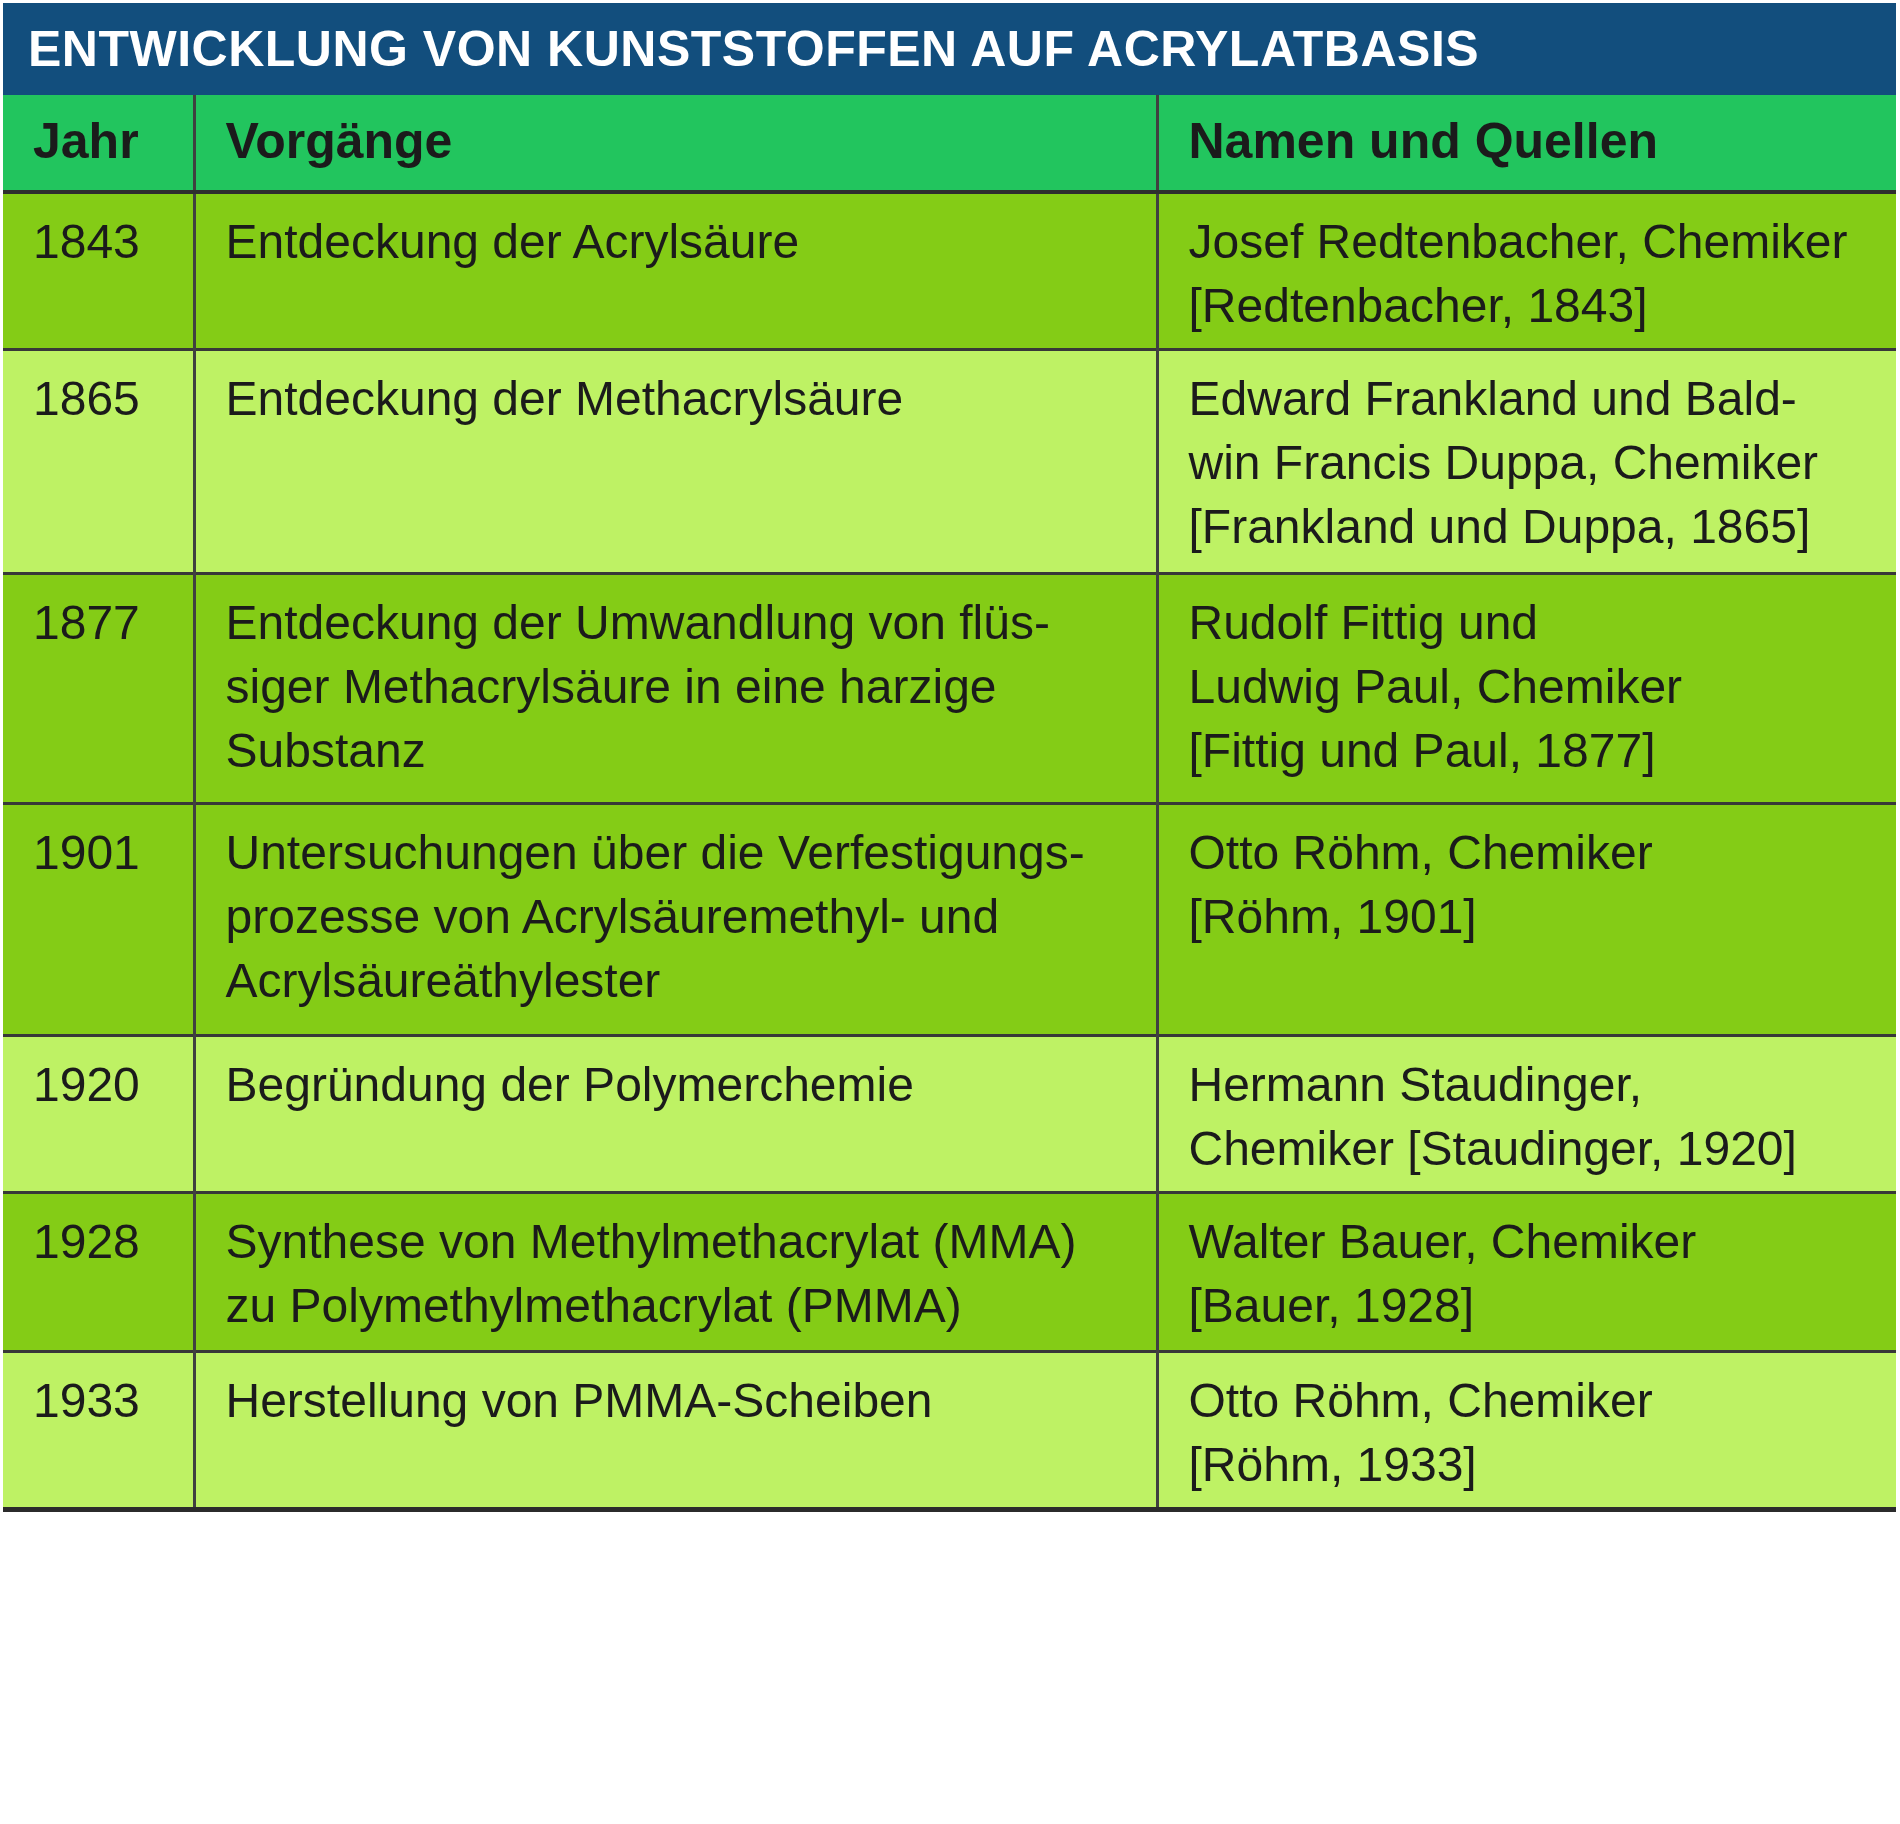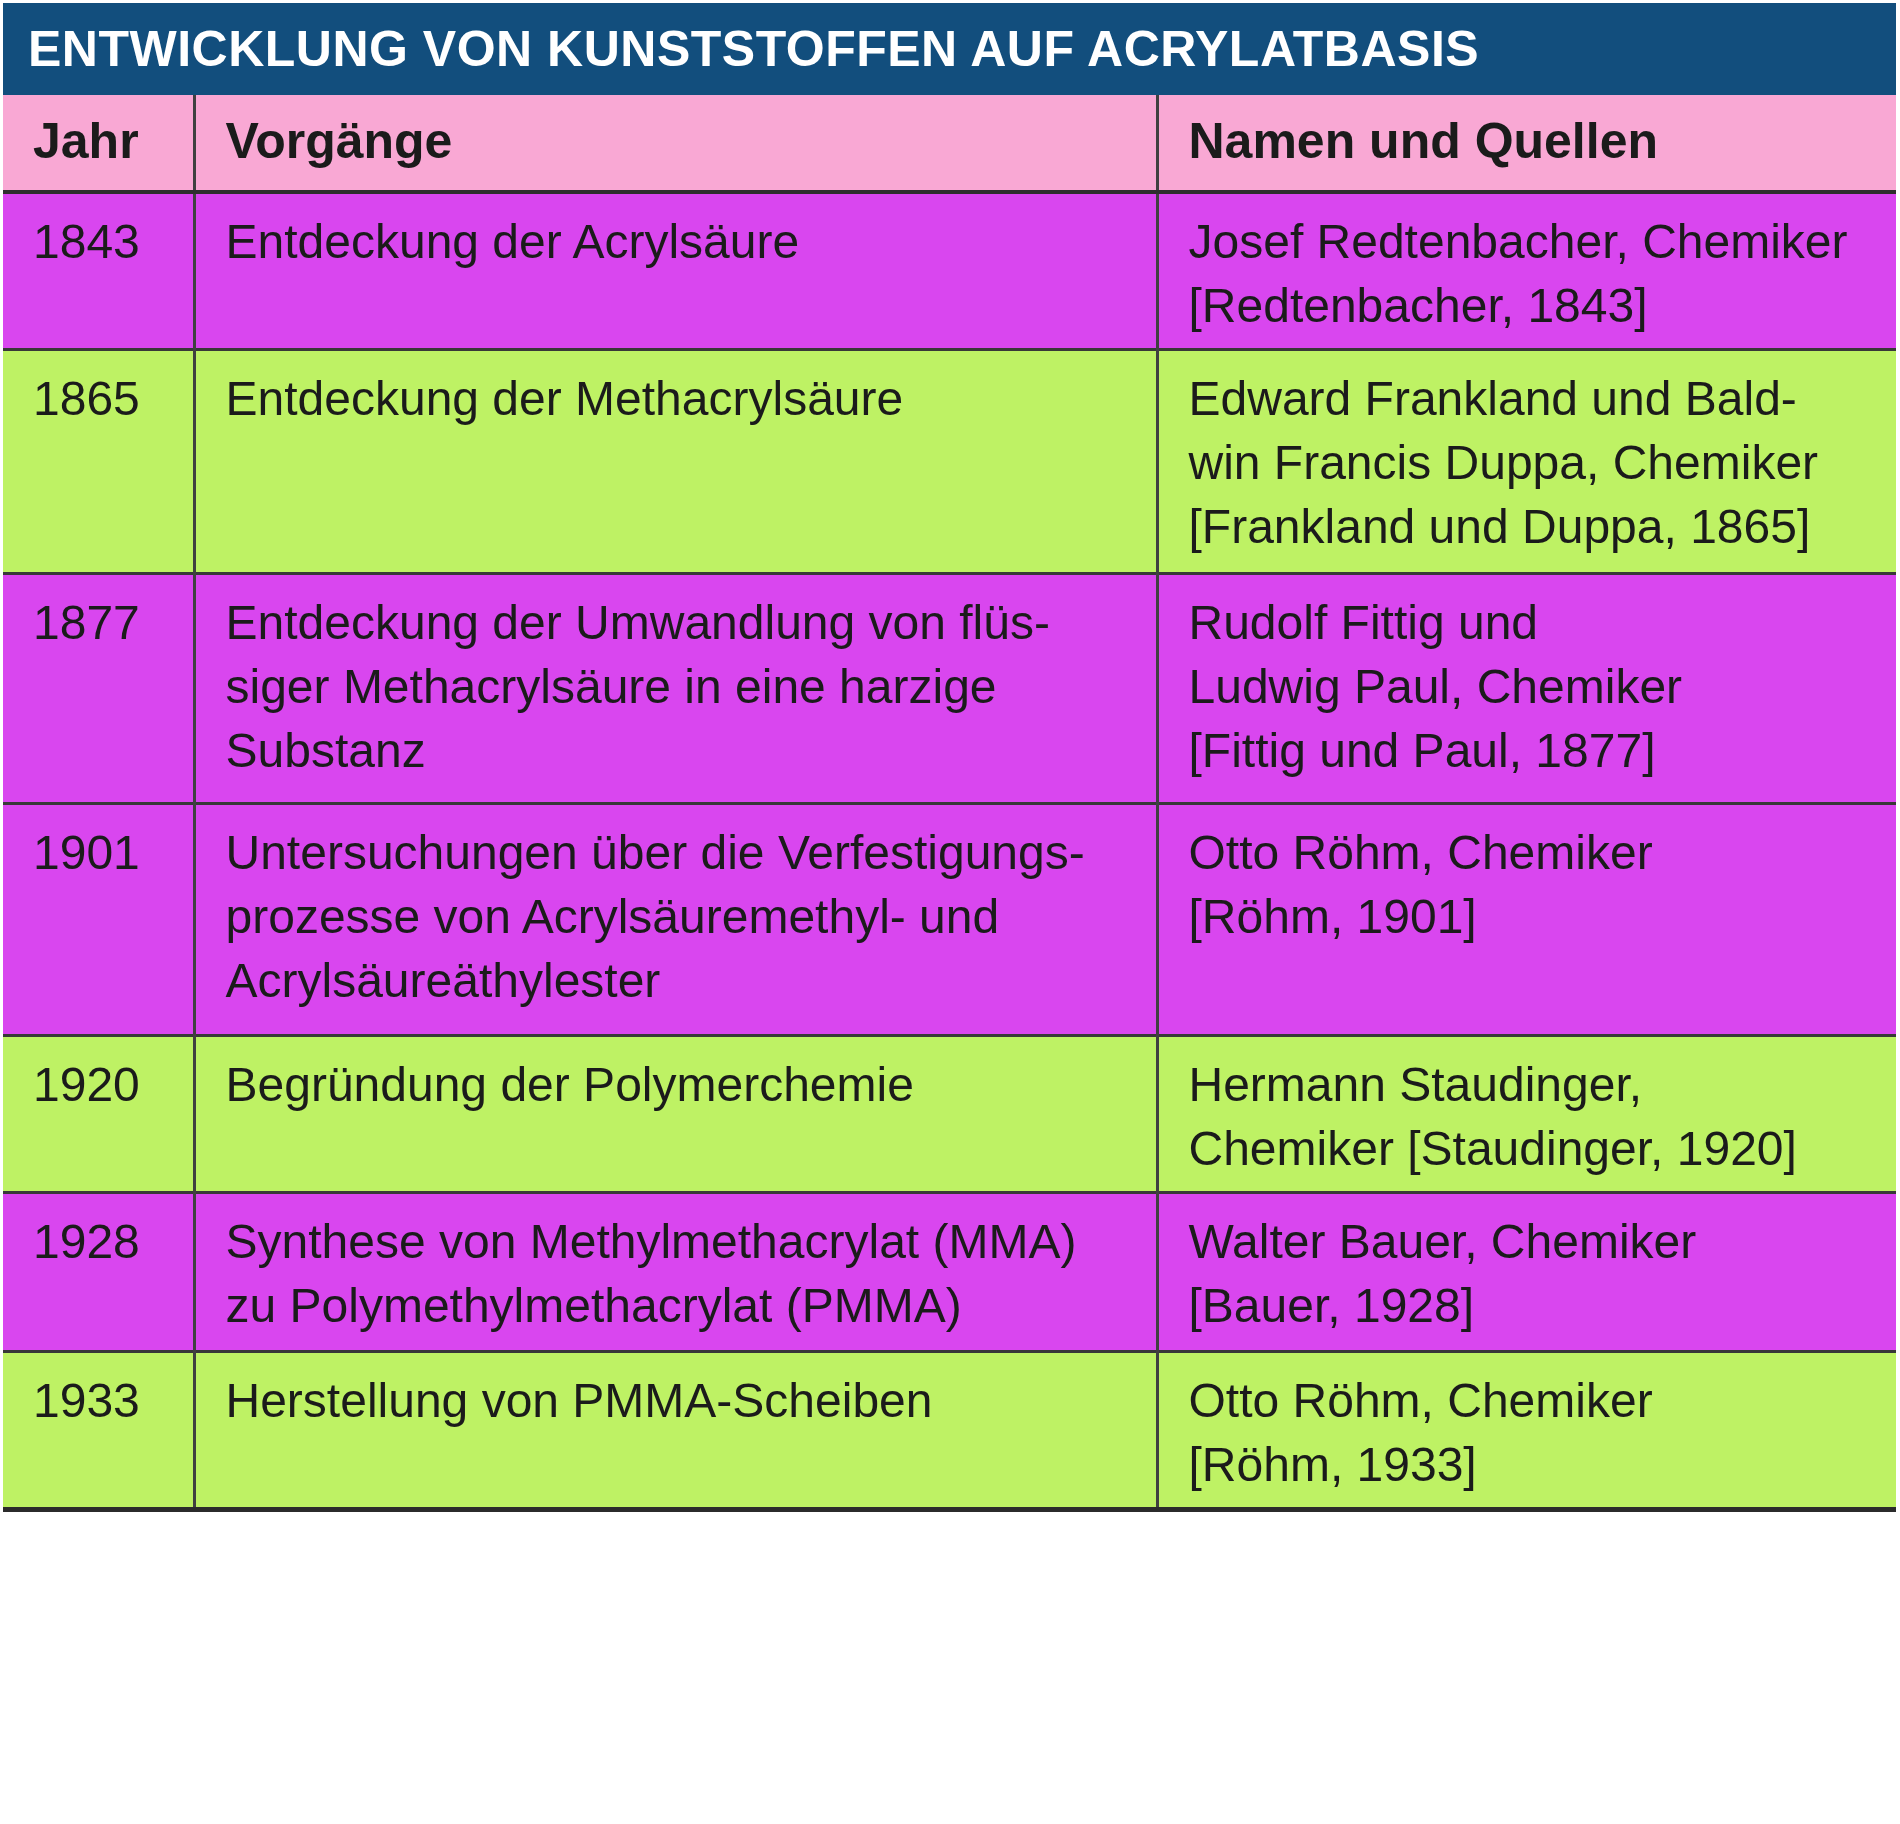--- a/index.html
+++ b/index.html
@@ -50,32 +50,32 @@
     line-height: 64px;
     white-space: pre-line;
     box-sizing: border-box;
     padding: 16px 12px 10px 30px;
     font-weight: normal;
   }
   thead th {
     vertical-align: middle;
     font-weight: bold;
     font-size: 50px;
-    background: #f9a8d4;
+    background: #22c55e;
     padding-top: 1px;
     padding-bottom: 4px;
   }
   thead tr { height: 97px; border-bottom: 4px solid #2e2e2e; }
 
   tbody tr { border-bottom: 3px solid #383838; }
   tbody tr:last-child { border-bottom: 5px solid #2b2b2b; }
 
   th + th, td + td { border-left: 3px solid #404040; margin-top: 34px; }
 
-  tr.row-even td { background: #d946ef; }
+  tr.row-even td { background: #84cc16; }
   tr.row-odd  td { background: #bef264; }
 
   td.year { padding-left: 30px; }
 
   tr.h-1843 { height: 157px; }
   tr.h-1865 { height: 224px; }
   tr.h-1877 { height: 230px; }
   tr.h-1880 { height: 288px; }
   tr.h-1901 { height: 232px; }
   tr.h-1920 { height: 156px; }

